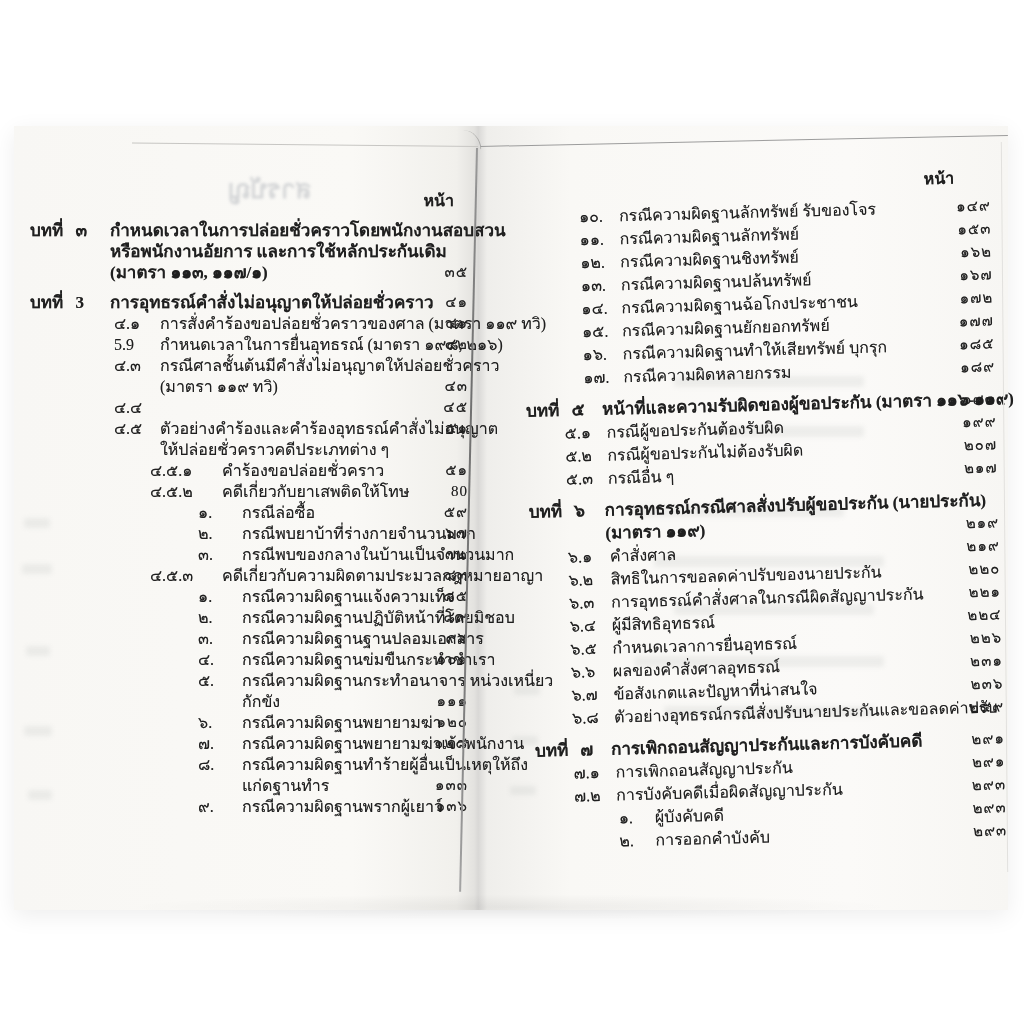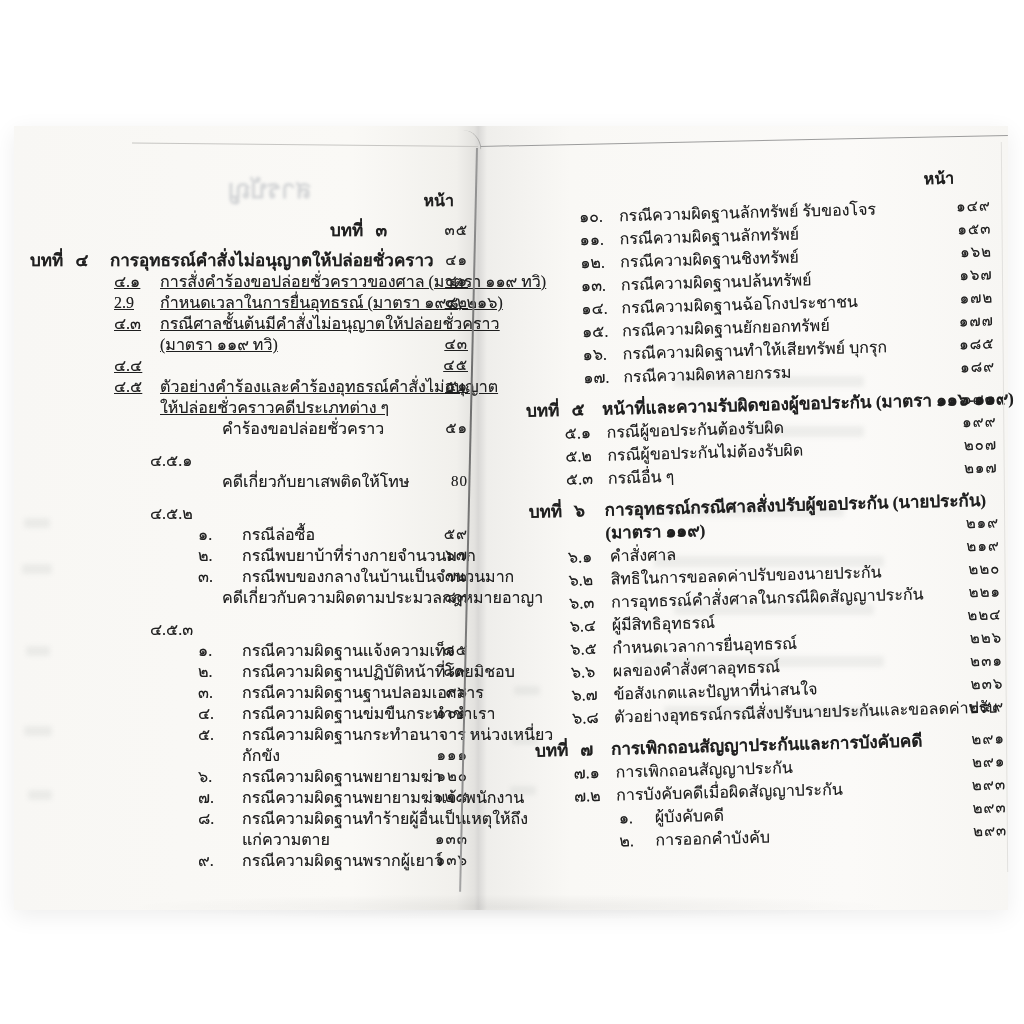--- a/index.html
+++ b/index.html
@@ -40,23 +40,23 @@
   .row.gap{margin-top:9px;}
   .lbl{flex:none;}
   .txt{flex:1;min-width:0;}
   .ln{white-space:nowrap;}
   .pg{flex:none;width:58px;text-align:right;padding-right:6px;align-self:flex-start;
       font-size:15px;font-weight:normal;letter-spacing:1px;}
   .pg.pg-last{align-self:flex-end;}
   .chapter{font-weight:bold;font-size:17px;}
   .chapter .lbl{word-spacing:8px;}
   
-  .left-content .chapter{padding-left:2px;justify-content:flex-end;}  .left-content .chapter .lbl{width:80px;}
-  .left-content .l1{padding-left:86px;text-decoration:underline;}      .left-content .l1 .lbl{width:46px;}
-  .left-content .l2{padding-left:122px;}     .left-content .l2 .lbl{width:72px;margin-top:32px;}
+  .left-content .chapter{padding-left:2px;}  .left-content .chapter .lbl{width:80px;}
+  .left-content .l1{padding-left:86px;}      .left-content .l1 .lbl{width:46px;}
+  .left-content .l2{padding-left:122px;}     .left-content .l2 .lbl{width:72px;}
   .left-content .l3{padding-left:170px;}     .left-content .l3 .lbl{width:44px;}
   
   .right-content .chapter{padding-left:6px;} .right-content .chapter .lbl{width:76px;}
   .right-content .item{padding-left:64px;}   .right-content .item .lbl{width:40px;}
   .right-content .l1{padding-left:44px;}     .right-content .l1 .lbl{width:42px;}
   .right-content .l3r{padding-left:88px;}    .right-content .l3r .lbl{width:36px;}
   
   .page-content, .page-head{text-shadow:0 0 0.5px rgba(20,20,20,0.45);}
   
   .ghost-title{
@@ -104,38 +104,43 @@
   <div class="smudge s12"></div>
   <div class="smudge s13"></div>
   <div class="smudge s14"></div>
   <div class="smudge s15"></div>
 
   <div class="page-content left-content">
     <div class="page-head">หน้า</div>
     <div>
         <div class="row chapter gap">
           <span class="lbl">บทที่ ๓</span>
+          <div class="txt">
+            <div class="ln">กำหนดเวลาในการปล่อยชั่วคราวโดยพนักงานสอบสวน</div>
+            <div class="ln">หรือพนักงานอัยการ และการใช้หลักประกันเดิม</div>
+            <div class="ln">(มาตรา ๑๑๓, ๑๑๗/๑)</div>
+          </div>
           <span class="pg pg-last">๓๕</span>
         </div>
         <div class="row chapter gap">
-          <span class="lbl">บทที่ ๔</span>
+          <span class="lbl">บทที่ 3</span>
           <div class="txt">
             <div class="ln">การอุทธรณ์คำสั่งไม่อนุญาตให้ปล่อยชั่วคราว</div>
           </div>
           <span class="pg">๔๑</span>
         </div>
         <div class="row l1">
           <span class="lbl">๔.๑</span>
           <div class="txt">
             <div class="ln">การสั่งคำร้องขอปล่อยชั่วคราวของศาล  (มาตรา ๑๑๙ ทวิ)</div>
           </div>
           <span class="pg">๔๑</span>
         </div>
         <div class="row l1">
-          <span class="lbl">2.9</span>
+          <span class="lbl">5.9</span>
           <div class="txt">
             <div class="ln">กำหนดเวลาในการยื่นอุทธรณ์ (มาตรา ๑๙๘, ๒๑๖)</div>
           </div>
           <span class="pg">๔๒</span>
         </div>
         <div class="row l1">
           <span class="lbl">๔.๓</span>
           <div class="txt">
             <div class="ln">กรณีศาลชั้นต้นมีคำสั่งไม่อนุญาตให้ปล่อยชั่วคราว</div>
             <div class="ln">(มาตรา ๑๑๙ ทวิ)</div>
@@ -245,21 +250,21 @@
           <span class="lbl">๗.</span>
           <div class="txt">
             <div class="ln">กรณีความผิดฐานพยายามฆ่าเจ้าพนักงาน</div>
           </div>
           <span class="pg">๑๒๘</span>
         </div>
         <div class="row l3">
           <span class="lbl">๘.</span>
           <div class="txt">
             <div class="ln">กรณีความผิดฐานทำร้ายผู้อื่นเป็นเหตุให้ถึง</div>
-            <div class="ln">แก่ความตาย</div>
+            <div class="ln">แก่ดฐานทำร</div>
           </div>
           <span class="pg pg-last">๑๓๓</span>
         </div>
         <div class="row l3">
           <span class="lbl">๙.</span>
           <div class="txt">
             <div class="ln">กรณีความผิดฐานพรากผู้เยาว์</div>
           </div>
           <span class="pg">๑๓๖</span>
         </div>

